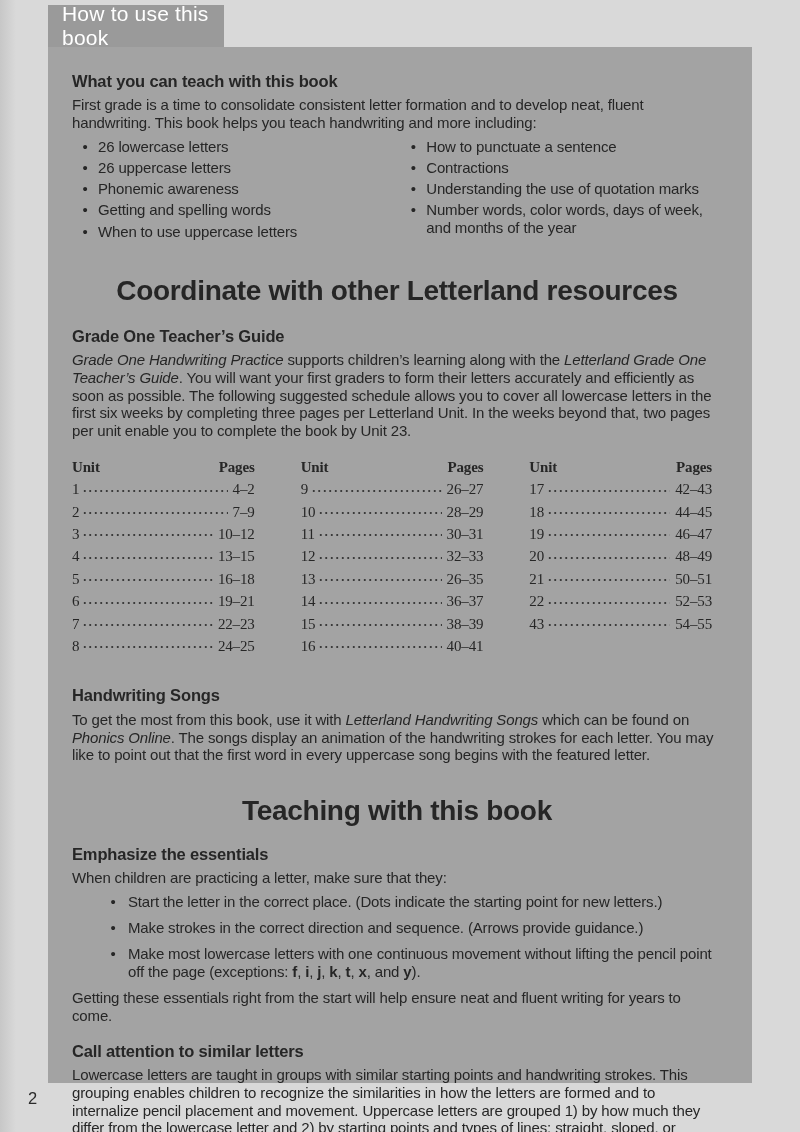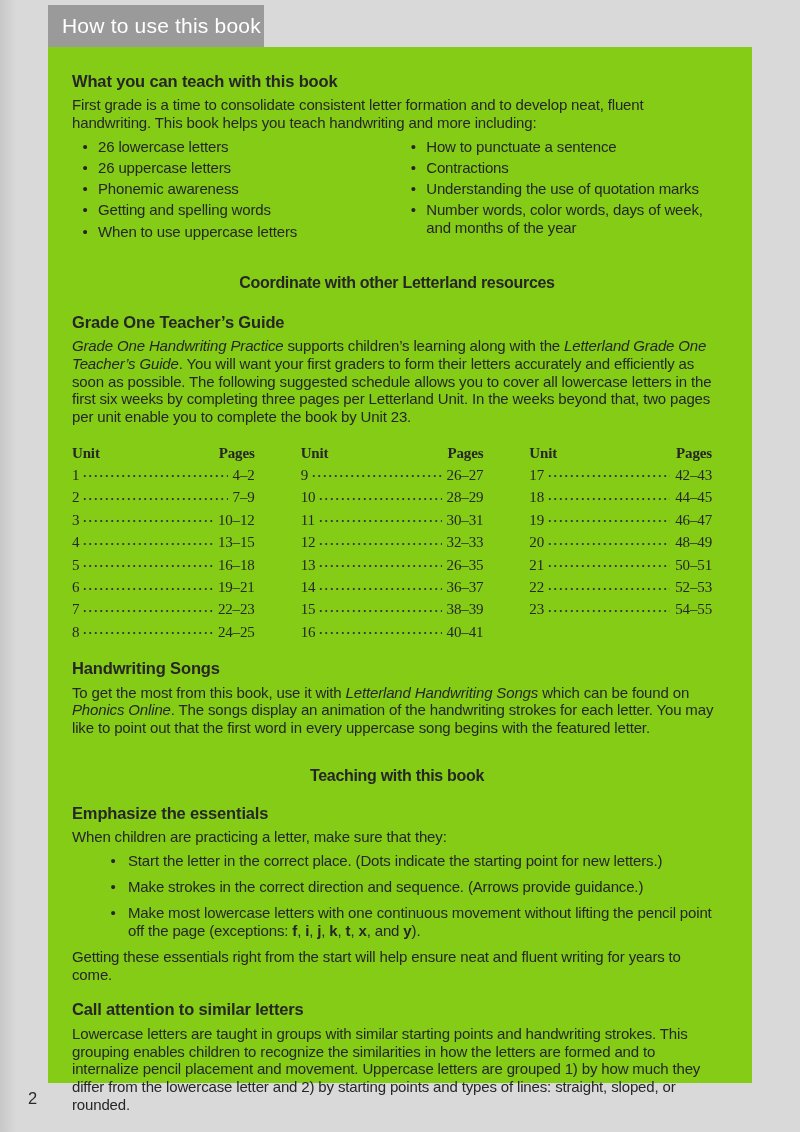--- a/index.html
+++ b/index.html
@@ -11,46 +11,46 @@
   }
   body { position: relative; overflow: hidden; }
 
   .gutter-shade {
     position: absolute; left: 0; top: 0; width: 16px; height: 1132px;
     background: linear-gradient(to right, #c7c7c7, #d9d9d9);
   }
 
   .tab {
     position: absolute; left: 48px; top: 5px;
-    width: 216px; height: 42px;
+    width: 176px; height: 42px;
     background: #9a9a9a;
     color: #ffffff;
     font-size: 21px;
     display: flex; align-items: center;
     padding-left: 14px;
     letter-spacing: 0.2px;
   }
 
   .panel {
     position: absolute; left: 48px; top: 47px;
     width: 704px; height: 1036px;
-    background: #84cc16;
+    background: #a3a3a3;
     padding: 25px 30px 30px 24px;
     font-size: 15px;
     letter-spacing: -0.15px;
     line-height: 1.18;
   }
 
   .page-number {
     position: absolute; left: 28px; top: 1089px;
     font-size: 16.5px; color: #2b2b2b;
   }
 
   h2.sub { font-size: 16.5px; font-weight: bold; margin: 0 0 5px 0; }
-  h1.big { font-size: 16px; font-weight: bold; text-align: center; letter-spacing: -0.3px; }
+  h1.big { font-size: 28px; font-weight: bold; text-align: center; letter-spacing: -0.3px; }
 
   p.body { margin: 0; }
 
   
   .bullet-row { display: flex; }
   .bullet-row .dot { flex: 0 0 26px; text-align: center; }
   .bullet-row .txt { flex: 1; }
 
   .two-col { display: flex; margin-top: 6px; }
   .two-col .col-l { flex: 0 0 50.5%; }
@@ -75,21 +75,21 @@
     background-repeat: repeat-x;
     background-position: left bottom 1px;
   }
 
   .run-i { font-style: italic; }
   .run-b { font-weight: bold; }
 
   .sp-after-teach { height: 30px; }
   .h1-coordinate { margin: 0 0 20px 0; }
   .guide-para { margin-bottom: 0; }
-  .songs-block { margin-top: 16px; }
+  .songs-block { margin-top: 29px; }
   .h1-teaching { margin: 30px 0 18px 0; }
   .lead-line { margin-top: 0; }
   .outro-line { margin-top: 0; }
   .similar-block { margin-top: 17px; }
 </style>
 </head>
 <body>
 
 <div class="gutter-shade"></div>
 
@@ -281,21 +281,21 @@
               <span>21</span>
               <span class="leader"></span>
               <span>50–51</span>
             </div>
             <div class="unit-row">
               <span>22</span>
               <span class="leader"></span>
               <span>52–53</span>
             </div>
             <div class="unit-row">
-              <span>23</span>
+              <span>43</span>
               <span class="leader"></span>
               <span>54–55</span>
             </div>
           </div>
       </div>
     </div>
 
     <div class="songs-block">
       <h2 class="sub">Handwriting Songs</h2>
       <p class="body"><span>To get the most from this book, use it with </span><span class="run-i">Letterland Handwriting Songs</span><span> which can be found on </span><span class="run-i">Phonics Online</span><span>. The songs display an animation of the handwriting strokes for each letter. You may like to point out that the first word in every uppercase song begins with the featured letter.</span></p>

